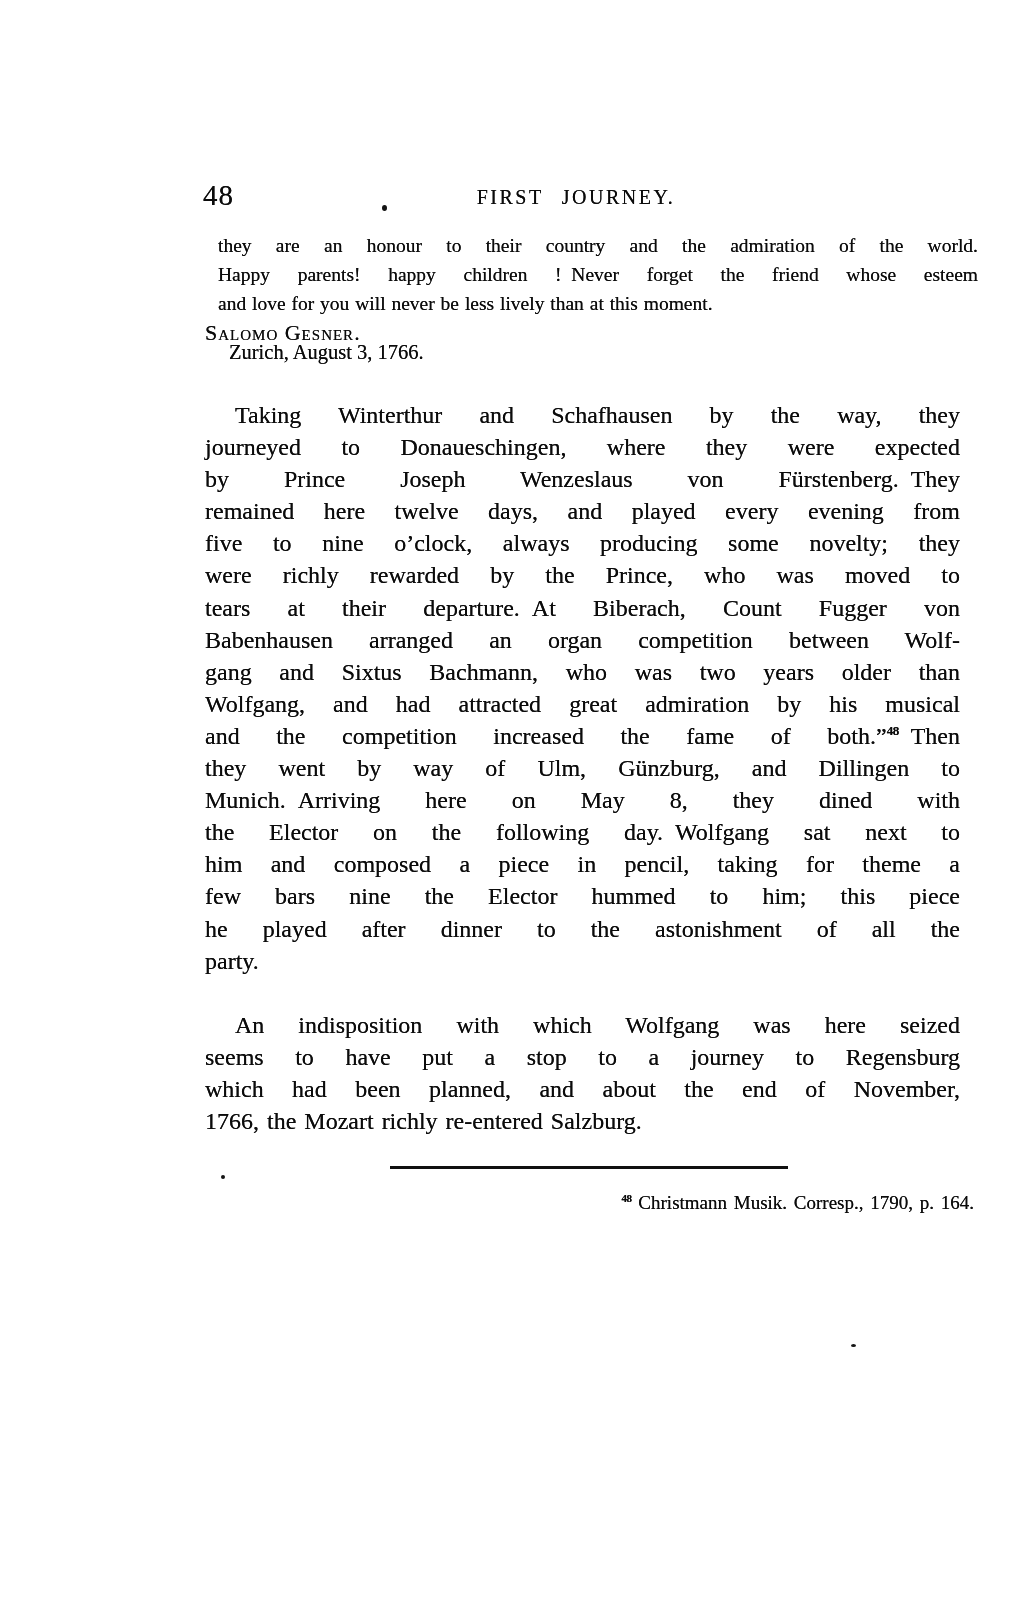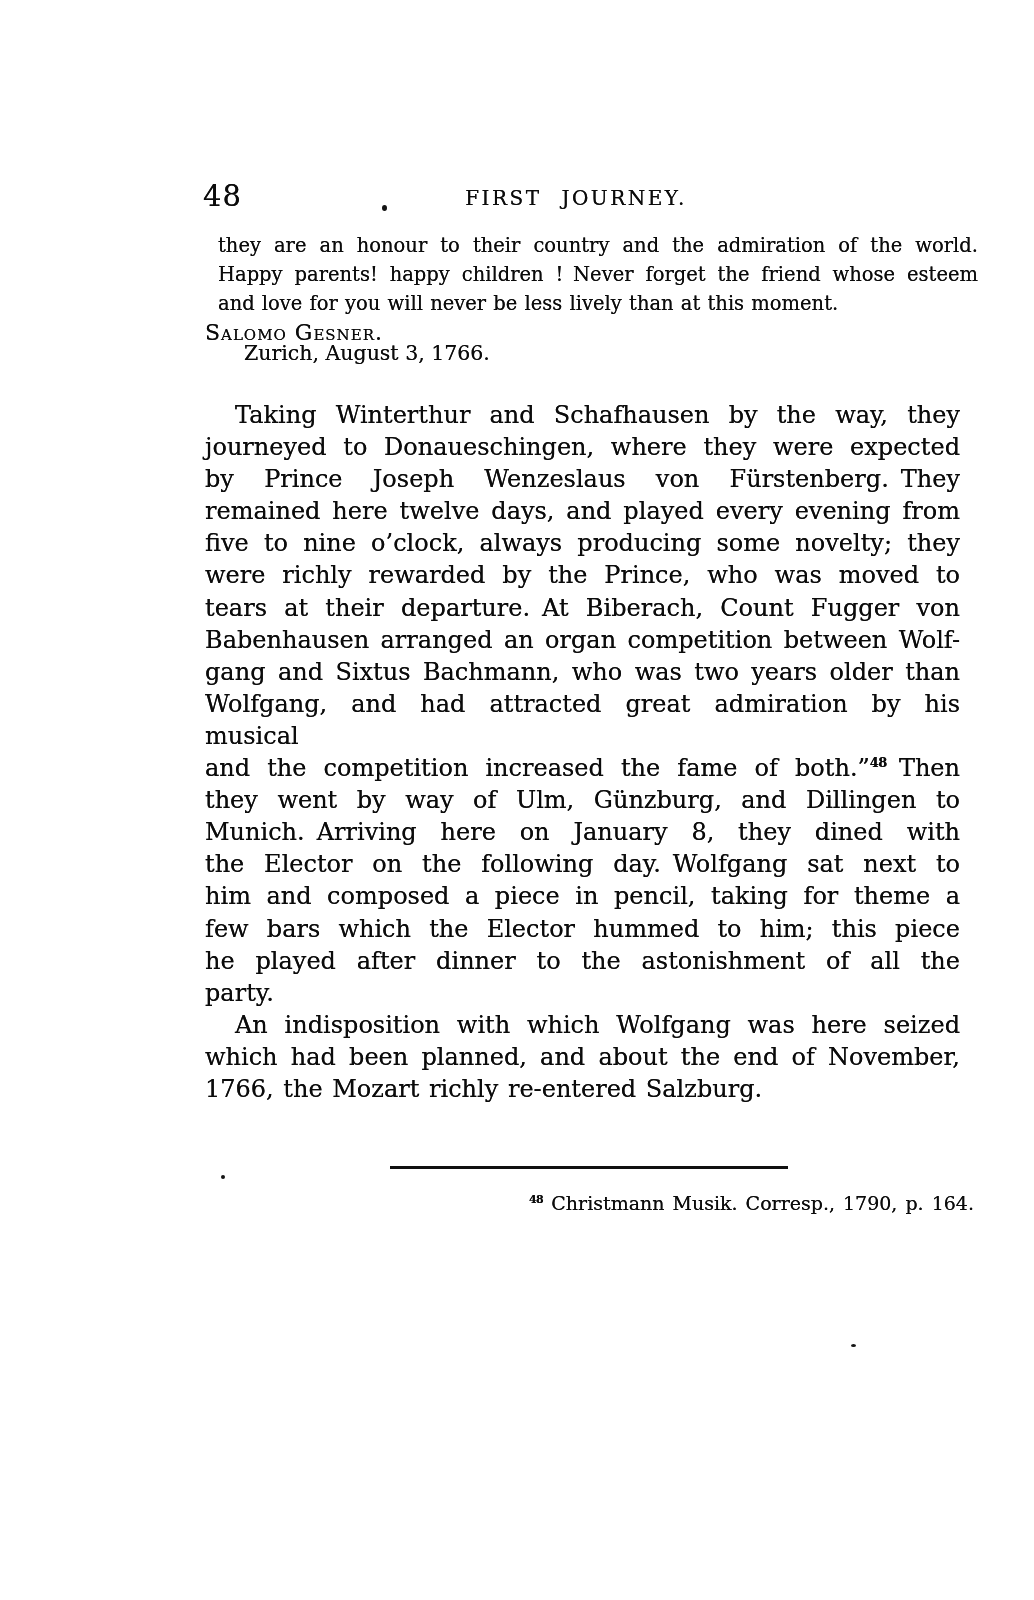--- a/index.html
+++ b/index.html
@@ -5,21 +5,21 @@
   html, body { margin: 0; padding: 0; background: #ffffff; }
   .page {
     position: relative;
     width: 1034px;
     height: 1600px;
     background: #ffffff;
     color: #0b0b0b;
     font-family: "DejaVu Serif", "Liberation Serif", serif;
     overflow: hidden;
   }
-  .ink { text-shadow: 0 0 0.5px rgba(0,0,0,0.8); }
+  .ink { text-shadow: 0 0 0.5px rgba(0,0,0,0.8); font-family: Liberation Serif, serif; }
 
   
   .page-number {
     position: absolute; left: 203px; top: 179px;
     font-size: 29px; letter-spacing: 1px;
   }
   .running-header {
     position: absolute; left: 205px; top: 186px; width: 742px;
     text-align: center; font-size: 20px;
     letter-spacing: 2.5px; word-spacing: 11px;
@@ -29,21 +29,21 @@
   .block-quote {
     position: absolute; left: 218px; top: 231px; width: 760px;
     font-size: 19.5px; line-height: 29px; word-spacing: 1px;
   }
   .quote-signature {
     position: absolute; left: 205px; top: 320px; width: 728px;
     text-align: left; font-variant: small-caps;
     font-size: 22px; letter-spacing: 1px;
   }
   .quote-dateline {
-    position: absolute; left: 220px; top: 341px;
+    position: absolute; left: 205px; top: 341px;
     text-indent: 24px; font-size: 20.5px;
   }
 
   
   .body-para {
     position: absolute; left: 205px; width: 755px;
     font-size: 24px; line-height: 32.1px; word-spacing: 2px;
   }
   .para-1 { top: 399px; }
   .para-2 { top: 1009px; }
@@ -96,30 +96,31 @@
     <div class="line">by Prince Joseph Wenzeslaus von Fürstenberg. They</div>
     <div class="line">remained here twelve days, and played every evening from</div>
     <div class="line">five to nine o’clock, always producing some novelty; they</div>
     <div class="line">were richly rewarded by the Prince, who was moved to</div>
     <div class="line">tears at their departure. At Biberach, Count Fugger von</div>
     <div class="line">Babenhausen arranged an organ competition between Wolf-</div>
     <div class="line">gang and Sixtus Bachmann, who was two years older than</div>
     <div class="line">Wolfgang, and had attracted great admiration by his musical</div>
     <div class="line"><span>and the competition increased the fame of both.”</span><sup class="note-ref">48</sup> <span>Then</span></div>
     <div class="line">they went by way of Ulm, Günzburg, and Dillingen to</div>
-    <div class="line">Munich. Arriving here on January 8, they dined with</div>
+    <div class="line">Munich. Arriving here on May 8, they dined with</div>
     <div class="line">the Elector on the following day. Wolfgang sat next to</div>
     <div class="line">him and composed a piece in pencil, taking for theme a</div>
-    <div class="line">few bars which the Elector hummed to him; this piece</div>
+    <div class="line">few bars nine the Elector hummed to him; this piece</div>
     <div class="line">he played after dinner to the astonishment of all the</div>
     <div class="line noj">party.</div>
   </div>
 
   <div class="body-para para-2">
     <div class="line indent">An indisposition with which Wolfgang was here seized</div>
+    <div class="line">seems to have put a stop to a journey to Regensburg</div>
     <div class="line">which had been planned, and about the end of November,</div>
     <div class="line noj">1766, the Mozart richly re-entered Salzburg.</div>
   </div>
 
   <div class="speck speck-left"></div>
   <div class="footnote-separator"></div>
 
   <div class="footnote"><sup class="note-ref">48</sup>&nbsp;<span>Christmann Musik. Corresp., 1790, p. 164.</span></div>
 
   <div class="speck speck-bottom"></div>

